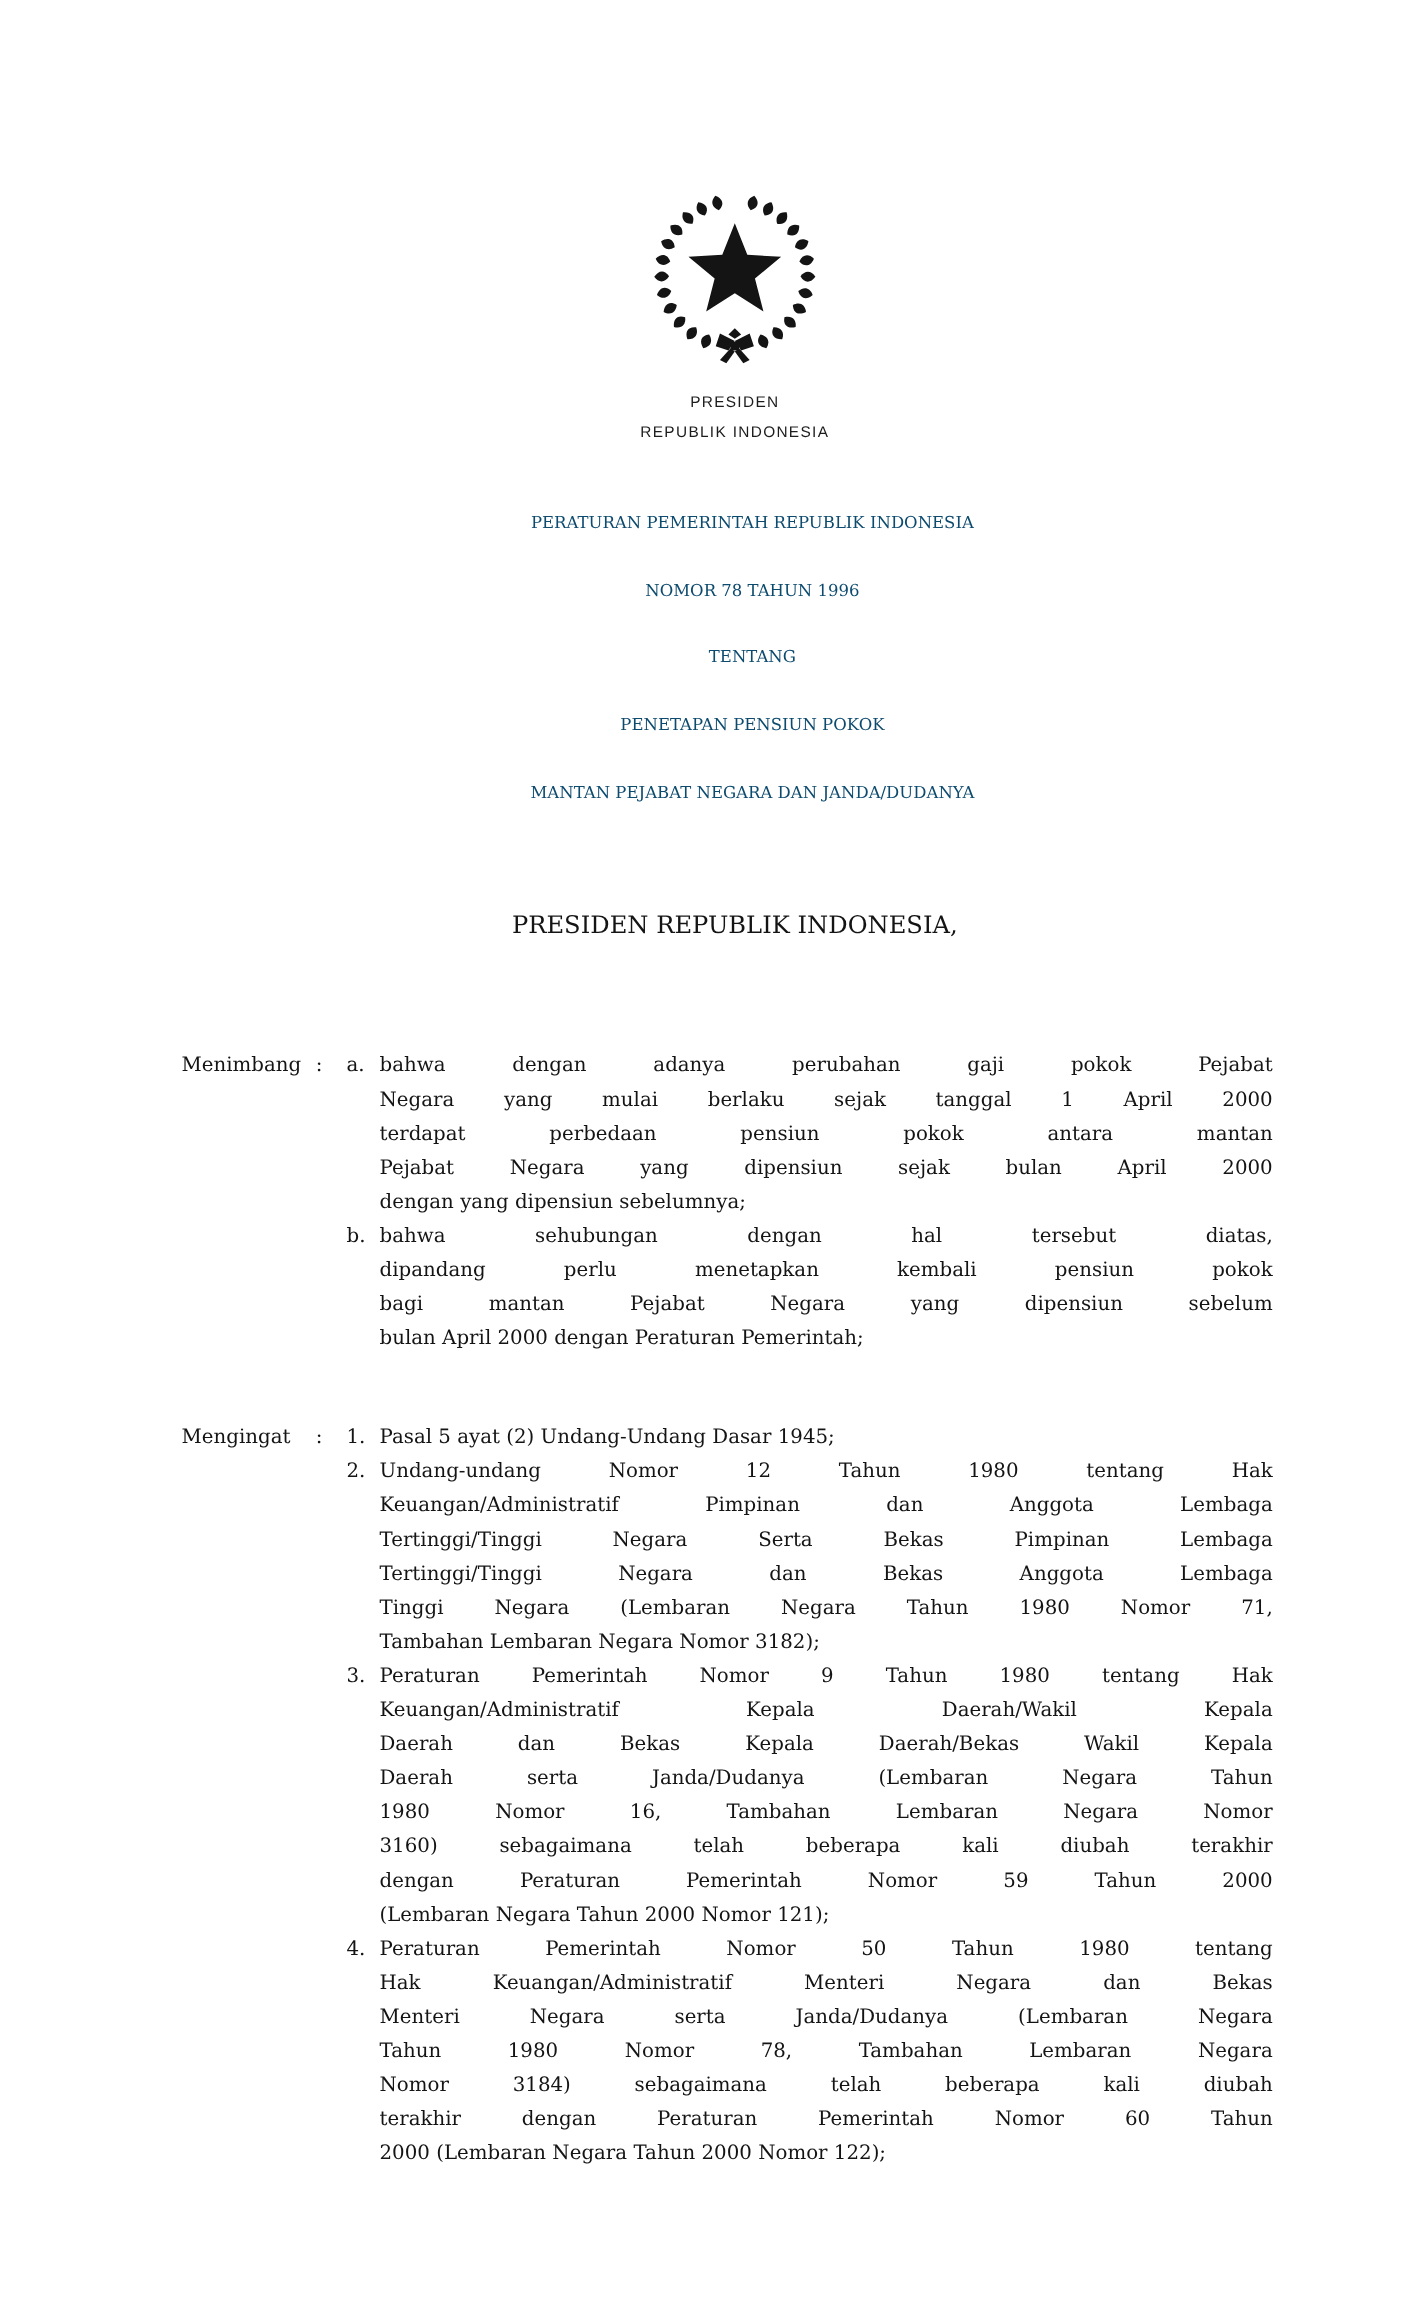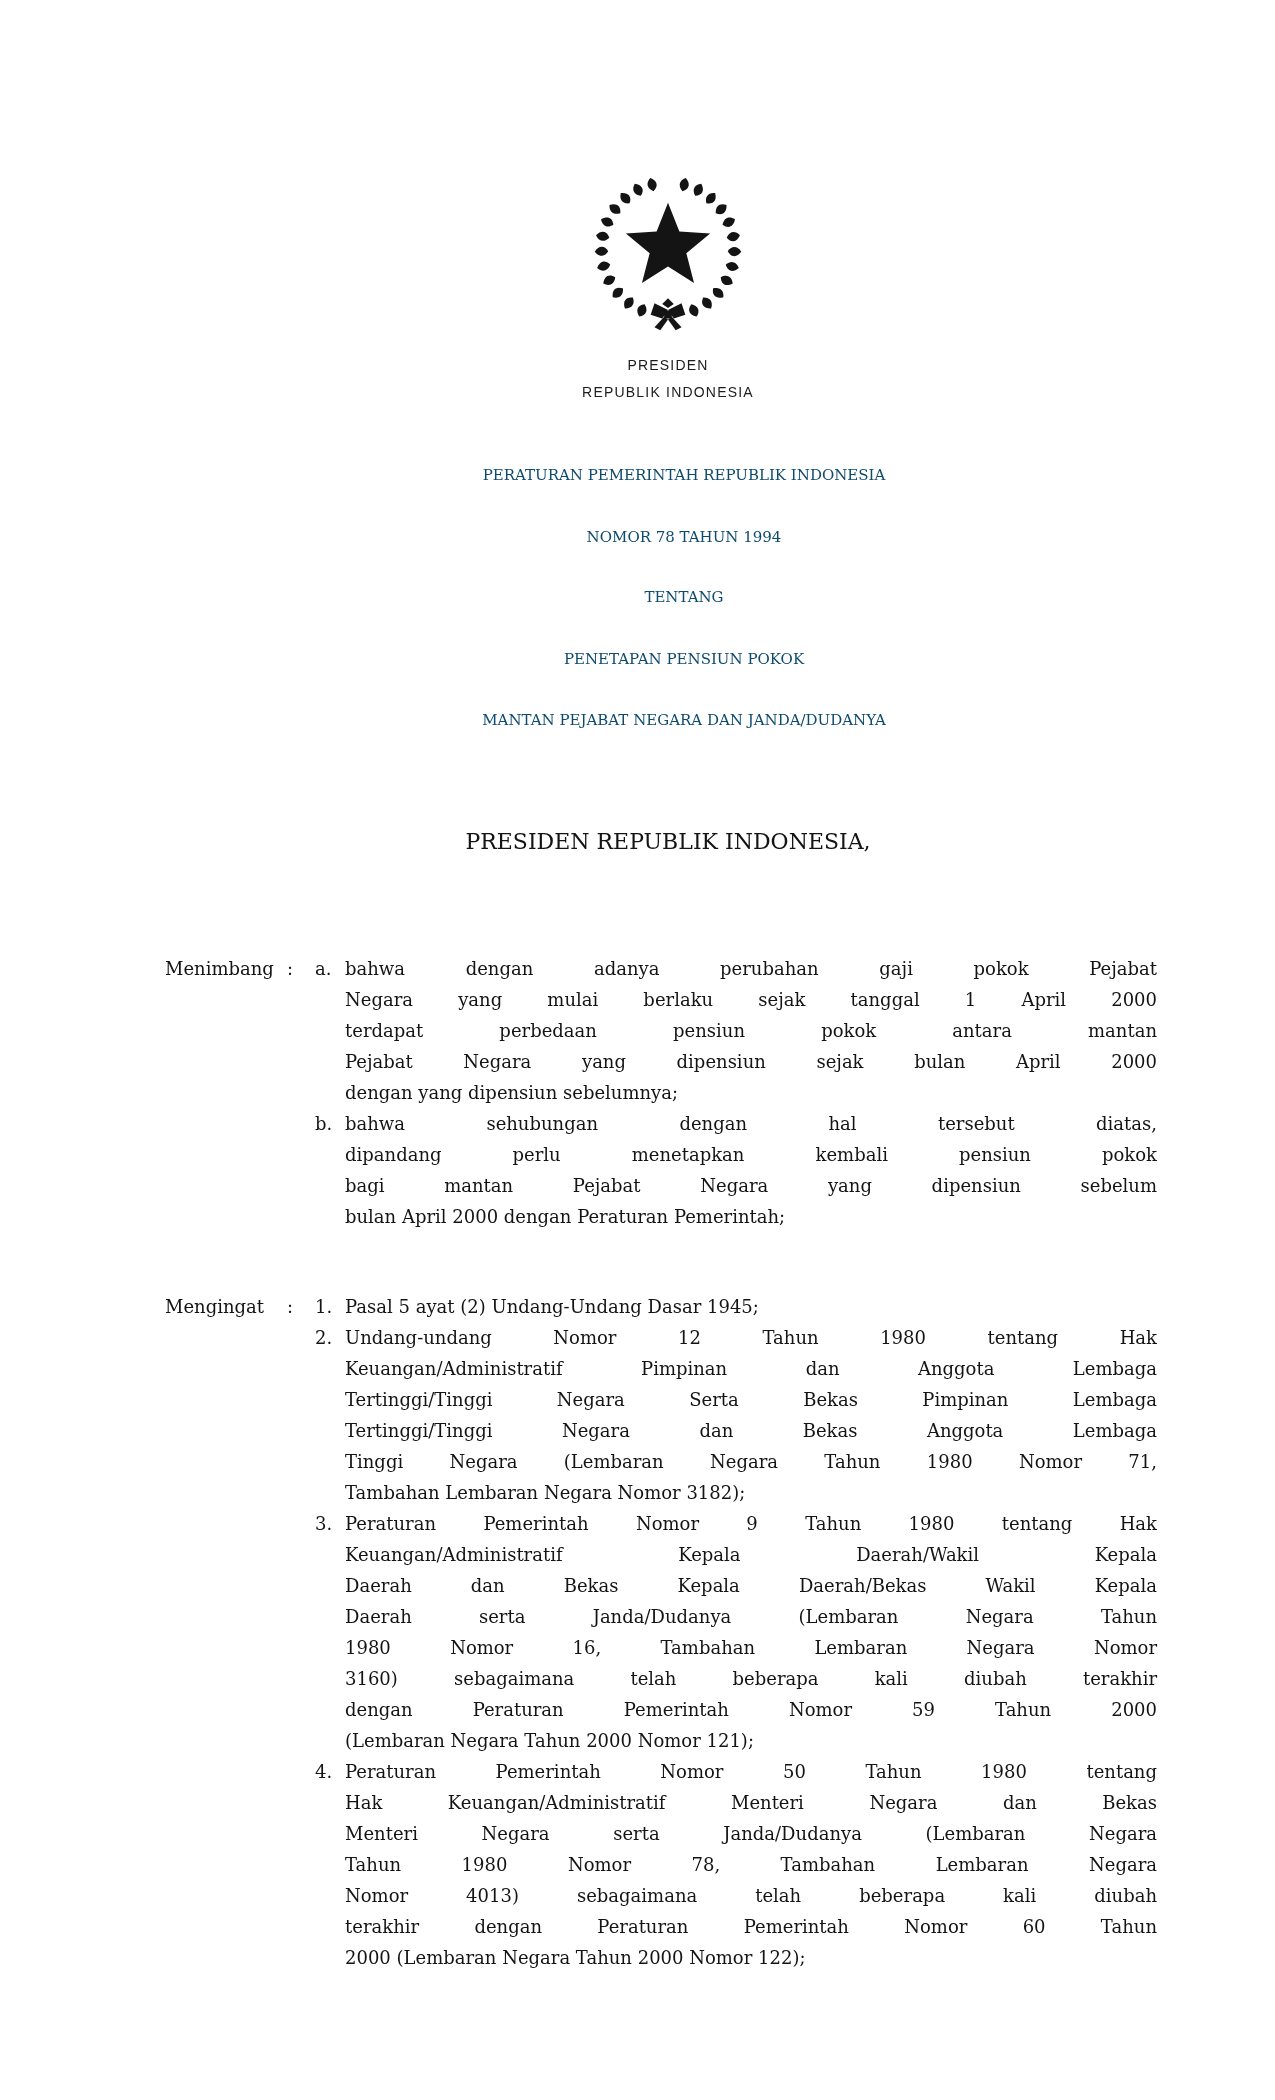--- a/index.html
+++ b/index.html
@@ -139,21 +139,21 @@
         <rect x="76" y="144" width="8" height="8" fill="#141414"></rect>
       </svg>
     </div>
 
     <div class="agency">
       <div>PRESIDEN</div>
       <div>REPUBLIK INDONESIA</div>
     </div>
 
     <div class="title-line" id="t1">PERATURAN PEMERINTAH REPUBLIK INDONESIA</div>
-    <div class="title-line" id="t2">NOMOR 78 TAHUN 1994</div>
+    <div class="title-line" id="t2">NOMOR 78 TAHUN 1996</div>
     <div class="title-line" id="t3">TENTANG</div>
     <div class="title-line" id="t4">PENETAPAN PENSIUN POKOK</div>
     <div class="title-line" id="t5">MANTAN PEJABAT NEGARA DAN JANDA/DUDANYA</div>
 
     <div class="opening">PRESIDEN REPUBLIK INDONESIA,</div>
 
     <div class="section" id="sec-menimbang">
       <div class="sec-label">Menimbang</div>
       <div class="sec-colon">:</div>
       <div class="sec-items">
@@ -213,21 +213,21 @@
             <div class="jl last">(Lembaran Negara Tahun 2000 Nomor 121);</div>
           </div>
         </div>
         <div class="item">
           <div class="marker">4.</div>
           <div class="itext">
             <div class="jl">Peraturan Pemerintah Nomor 50 Tahun 1980 tentang</div>
             <div class="jl">Hak Keuangan/Administratif Menteri Negara dan Bekas</div>
             <div class="jl">Menteri Negara serta Janda/Dudanya (Lembaran Negara</div>
             <div class="jl">Tahun 1980 Nomor 78, Tambahan Lembaran Negara</div>
-            <div class="jl">Nomor 4013) sebagaimana telah beberapa kali diubah</div>
+            <div class="jl">Nomor 3184) sebagaimana telah beberapa kali diubah</div>
             <div class="jl">terakhir dengan Peraturan Pemerintah Nomor 60 Tahun</div>
             <div class="jl last">2000 (Lembaran Negara Tahun 2000 Nomor 122);</div>
           </div>
         </div>
       </div>
     </div>
 
   </div>
 </div>
 

